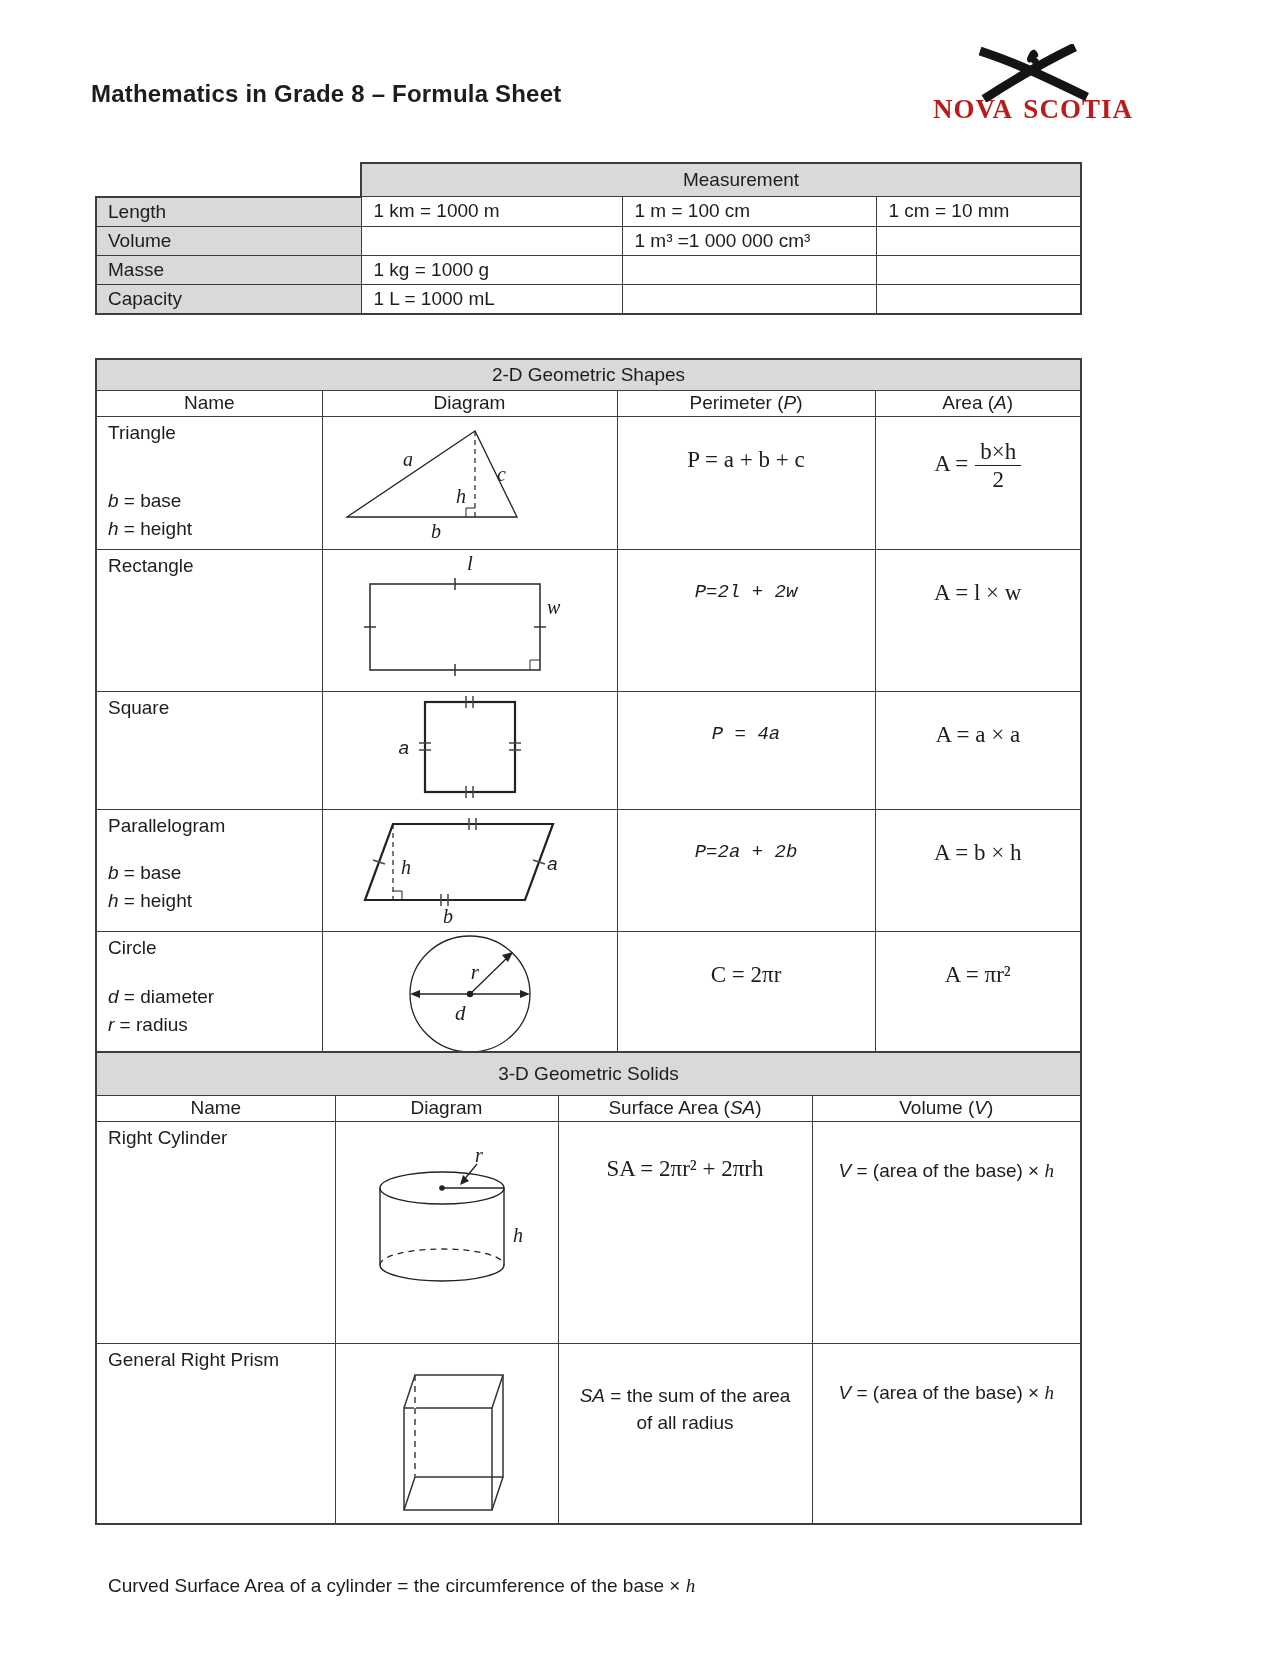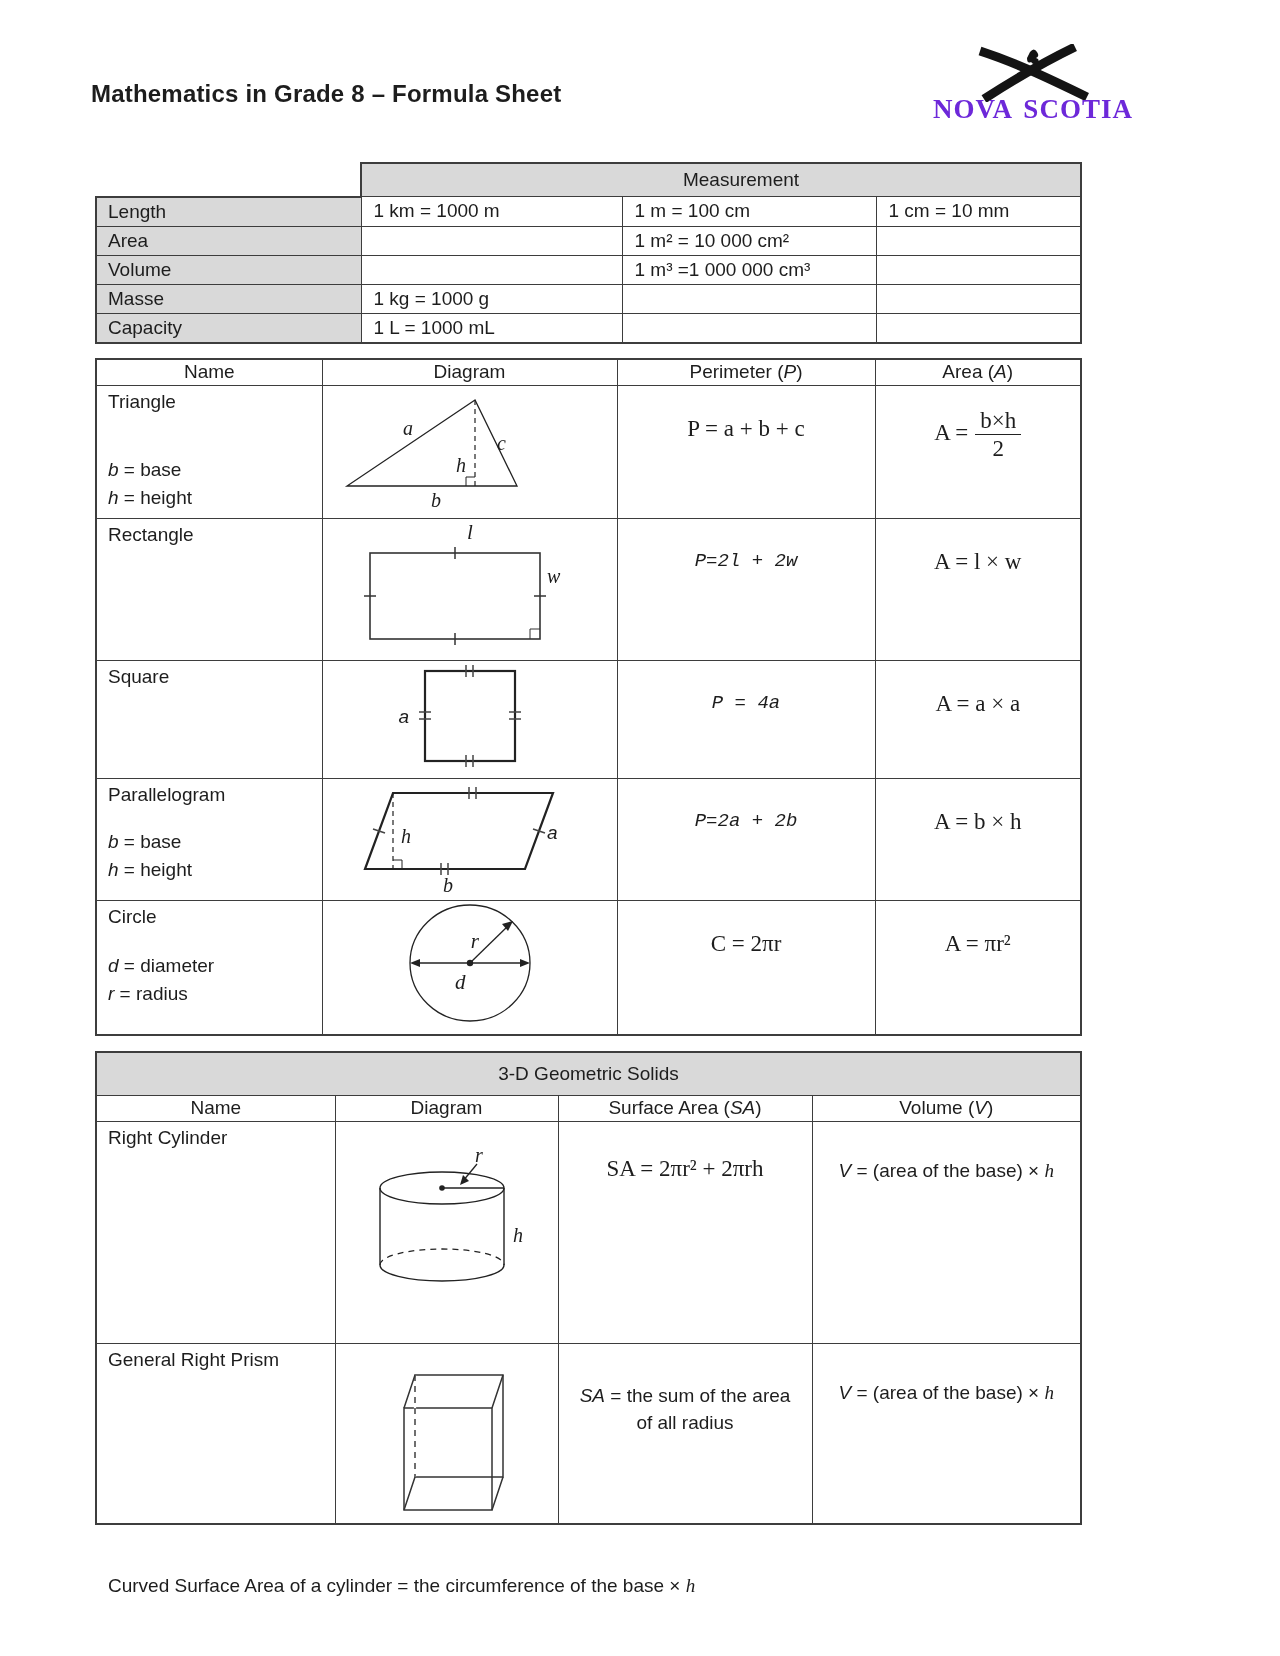--- a/index.html
+++ b/index.html
@@ -4,21 +4,21 @@
 <style>
   html,body{margin:0;padding:0;background:#fff;}
   body{width:1280px;height:1656px;position:relative;font-family:"Liberation Sans",sans-serif;color:#1d1d1d;}
   .sheet{position:absolute;inset:0;}
 
   
   .page-title{position:absolute;left:91px;top:72px;font-size:24px;font-weight:bold;letter-spacing:.2px;margin-top:8px;}
   .logo{position:absolute;left:928px;top:50px;width:210px;height:85px;}
   .logo-flag{position:absolute;left:46px;top:-6px;}
   .logo-word{position:absolute;left:0;top:44px;width:210px;text-align:center;font-family:"Liberation Serif",serif;
-             font-weight:bold;font-size:27px;letter-spacing:1px;word-spacing:4px;color:#6d28d9;}
+             font-weight:bold;font-size:27px;letter-spacing:1px;word-spacing:4px;color:#b91c1c;}
 
   
   table{border-collapse:collapse;table-layout:fixed;position:absolute;left:95px;width:985px;}
   td{border:1px solid #3d3d3d;font-size:19px;vertical-align:middle;padding:0 8px;overflow:hidden;}
   .ttl{background:#d9d9d9;text-align:center;}
   .lbl{background:#d9d9d9;text-align:left;padding-left:11px;}
   .hdr{text-align:center;}
   #t-measure{top:162px;}
   #t-measure td{height:28px;}
   #t-measure tr.tr-title td{height:32px;padding-left:48px;}
@@ -88,26 +88,20 @@
       <td class="ghost"></td>
       <td class="ttl b-top b-left b-right" colspan="3">Measurement</td>
     </tr>
     <tr>
       <td class="lbl b-left b-top">Length</td>
       <td class="val">1 km = 1000 m</td>
       <td class="val">1 m = 100 cm</td>
       <td class="val b-right">1 cm = 10 mm</td>
     </tr>
     <tr>
-      <td class="lbl b-left">Area</td>
-      <td class="val"></td>
-      <td class="val">1 m² = 10 000 cm²</td>
-      <td class="val b-right"></td>
-    </tr>
-    <tr>
       <td class="lbl b-left">Volume</td>
       <td class="val"></td>
       <td class="val">1 m³ =1 000 000 cm³</td>
       <td class="val b-right"></td>
     </tr>
     <tr>
       <td class="lbl b-left">Masse</td>
       <td class="val">1 kg = 1000 g</td>
       <td class="val"></td>
       <td class="val b-right"></td>
@@ -122,20 +116,23 @@
     </table>
 
   <table id="t-2d">
     <colgroup>
         <col style="width:226px">
         <col style="width:295px">
         <col style="width:258px">
         <col style="width:206px">
       </colgroup>
     <tbody>
+        <tr style="height:31px">
+      <td class="ttl" colspan="4">2-D Geometric Shapes</td>
+    </tr>
     <tr style="height:26px">
       <td class="hdr">Name</td>
       <td class="hdr">Diagram</td>
       <td class="hdr"><span>Perimeter (</span><i class="vi">P</i><span>)</span></td>
       <td class="hdr"><span>Area (</span><i class="vi">A</i><span>)</span></td>
     </tr>
 
     <tr style="height:133px">
       <td class="name-cell">
         <span class="shape-name">Triangle</span>

